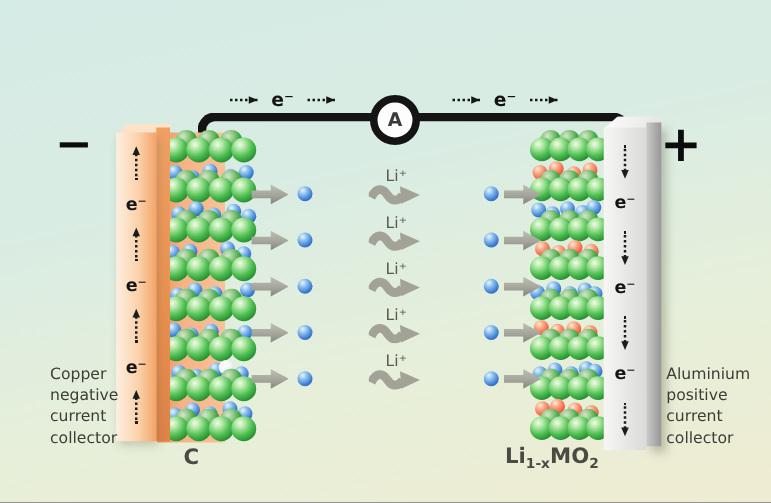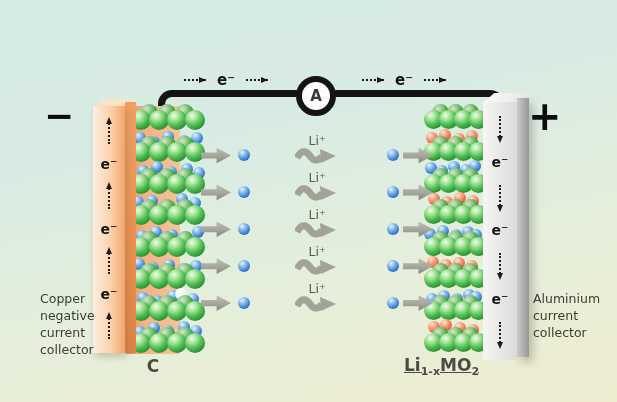--- a/index.html
+++ b/index.html
@@ -73,21 +73,21 @@
   .lilabel{font-size:12.5px;color:#595a4f;line-height:13px;}
   
   .caption{position:absolute;top:290px;font-size:12.5px;line-height:17px;color:#3c3d36;z-index:4;}
   .cap-left{left:40px;}
   .cap-right{left:533px;}
   .caption span{display:block;}
   .cap-electrolyte{position:absolute;left:217px;top:321px;width:206px;text-align:center;
     font-size:13.5px;color:#45463c;z-index:4;}
   .cap-c{position:absolute;left:138px;top:356px;width:30px;text-align:center;
     font-size:17px;font-weight:700;color:#4b4b44;z-index:4;}
-  .cap-formula{position:absolute;left:404px;top:355px;font-size:17px;font-weight:700;color:#4b4b44;z-index:4;text-decoration:underline;}
+  .cap-formula{position:absolute;left:404px;top:355px;font-size:17px;font-weight:700;color:#4b4b44;z-index:4;}
   .cap-formula sub{font-size:11px;}
   .wavy{display:block;}
 </style>
 </head>
 <body>
 
 <div class="stage">
 
   <div class="wire"></div>
 
@@ -391,20 +391,21 @@
     </div>
 
   <div class="caption cap-left">
     <span>Copper</span>
     <span>negative</span>
     <span>current</span>
     <span>collector</span>
   </div>
   <div class="caption cap-right">
     <span>Aluminium</span>
+    <span>positive</span>
     <span>current</span>
     <span>collector</span>
   </div>
   <div class="cap-c">C</div>
   <div class="cap-formula">
     <span>Li</span><sub>1-x</sub><span>MO</span><sub>2</sub>
   </div>
 </div>
 
 </body></html>

